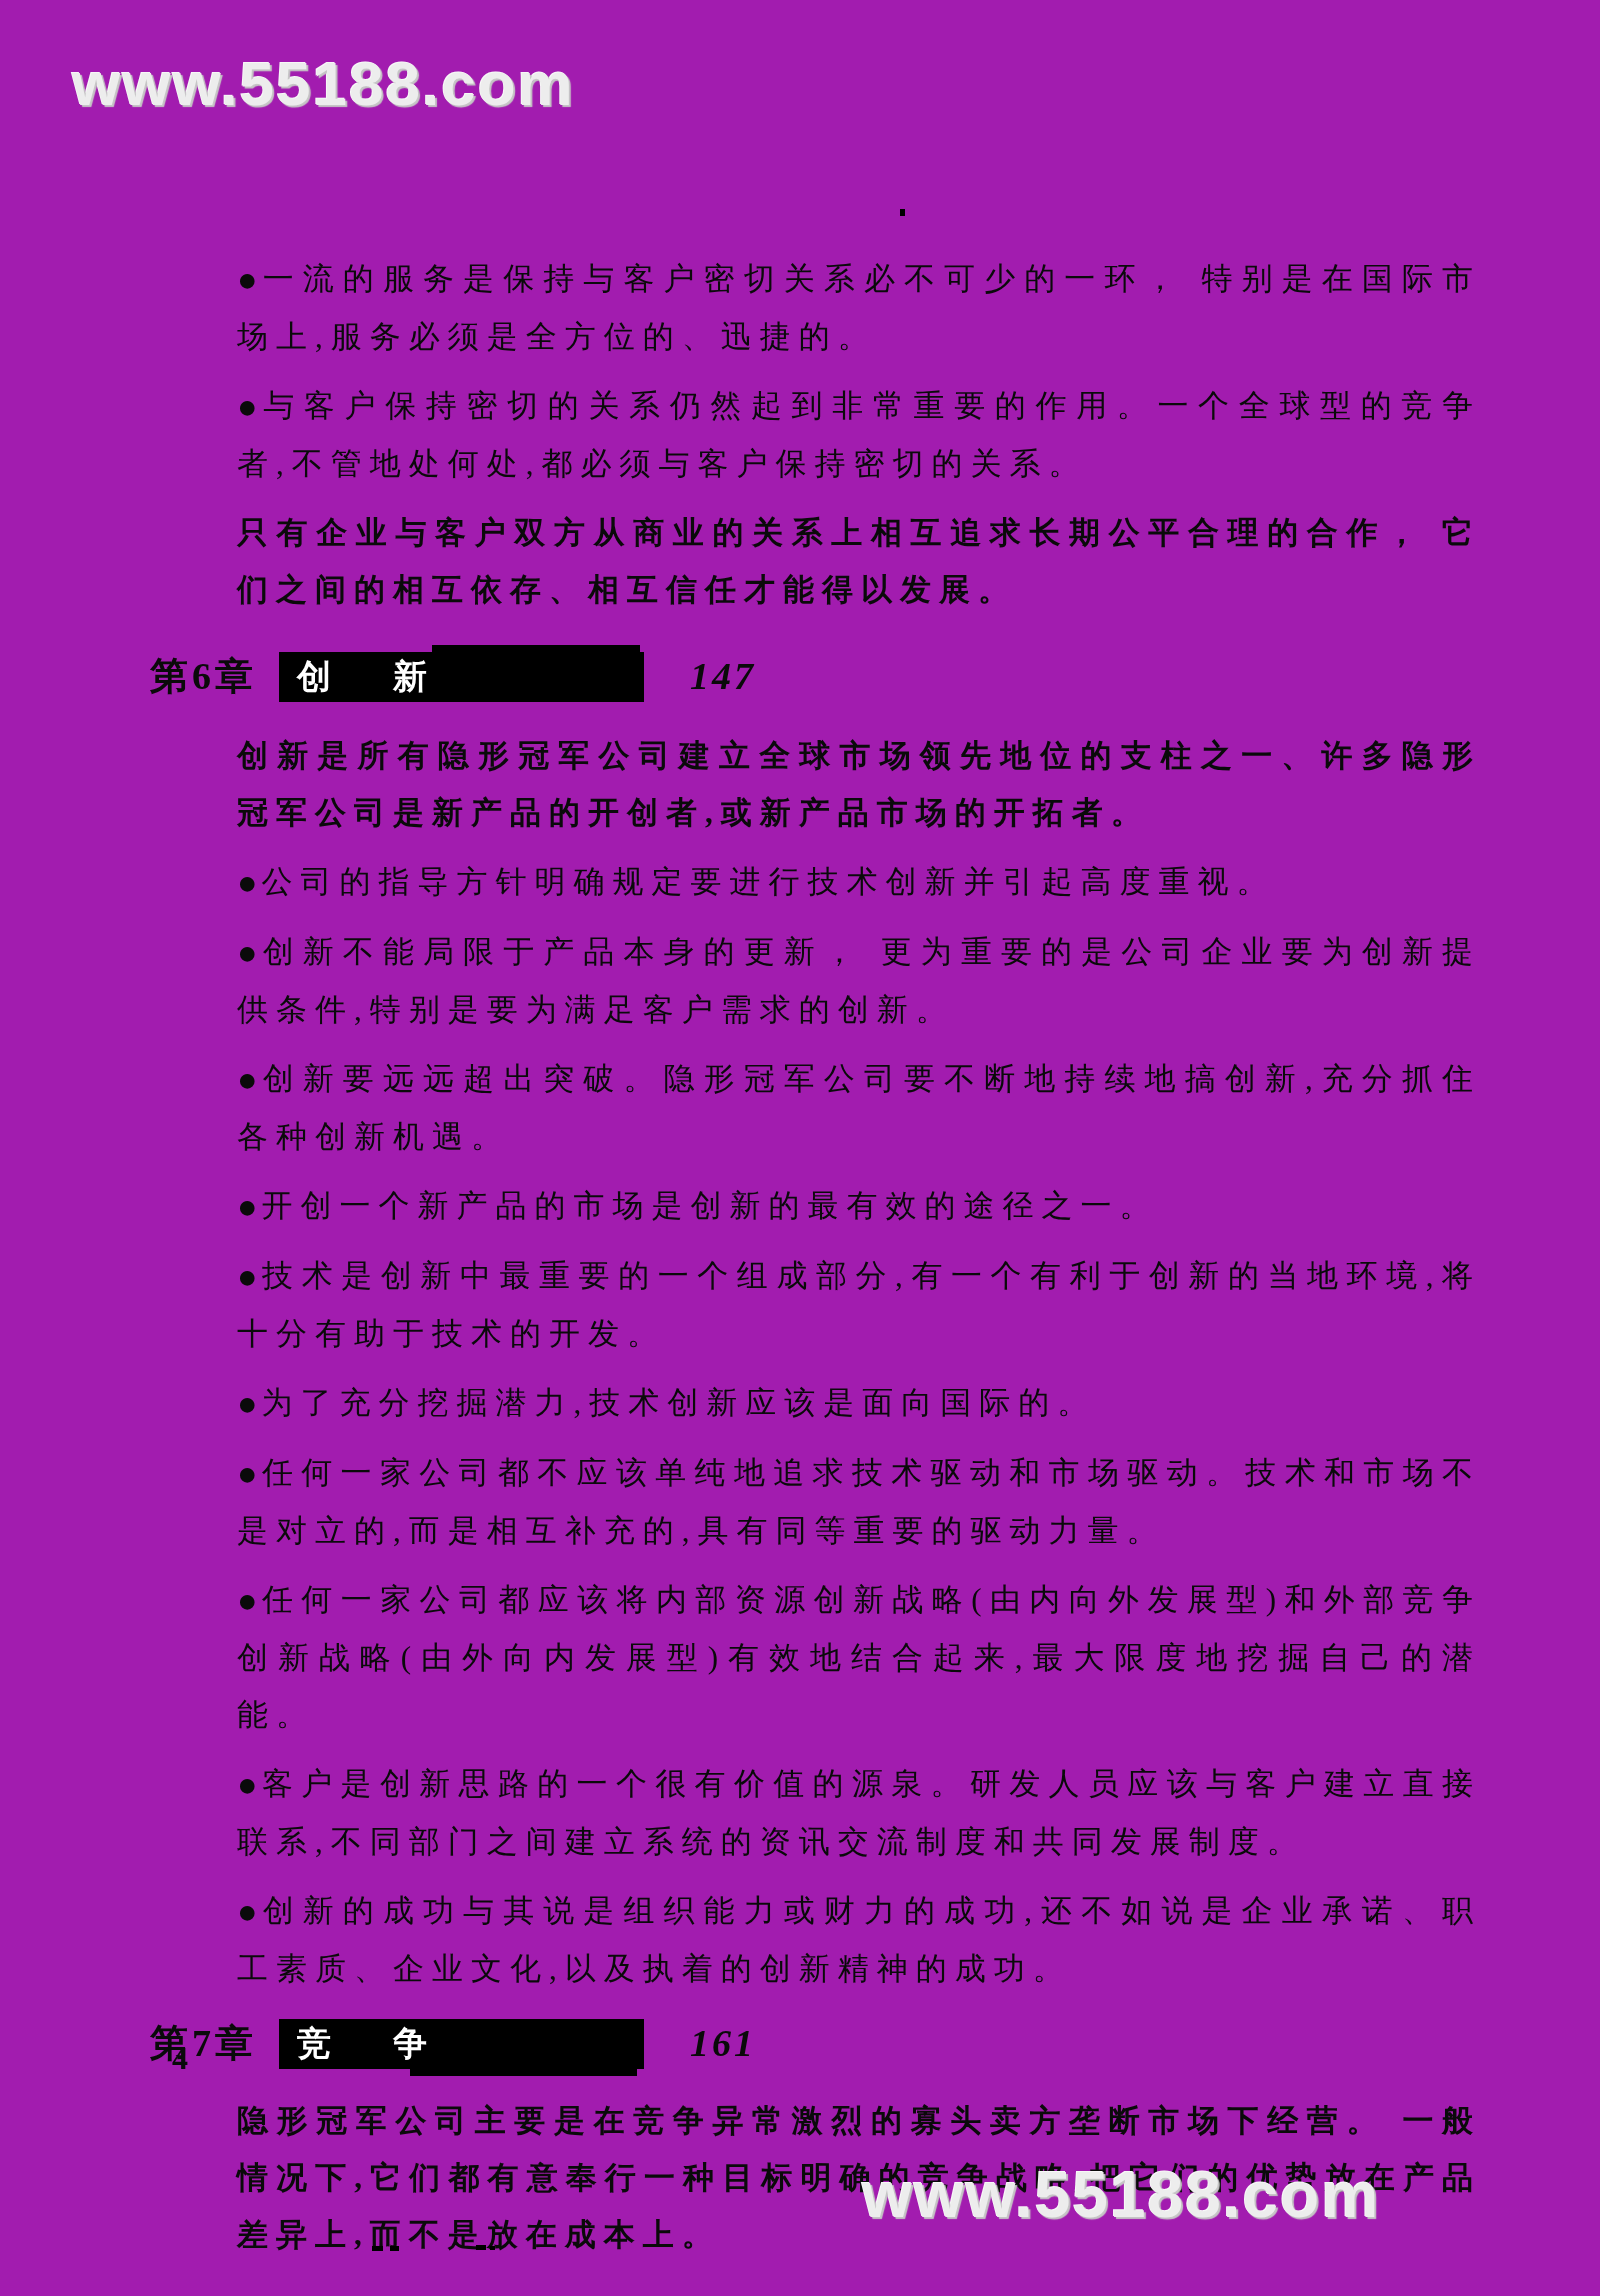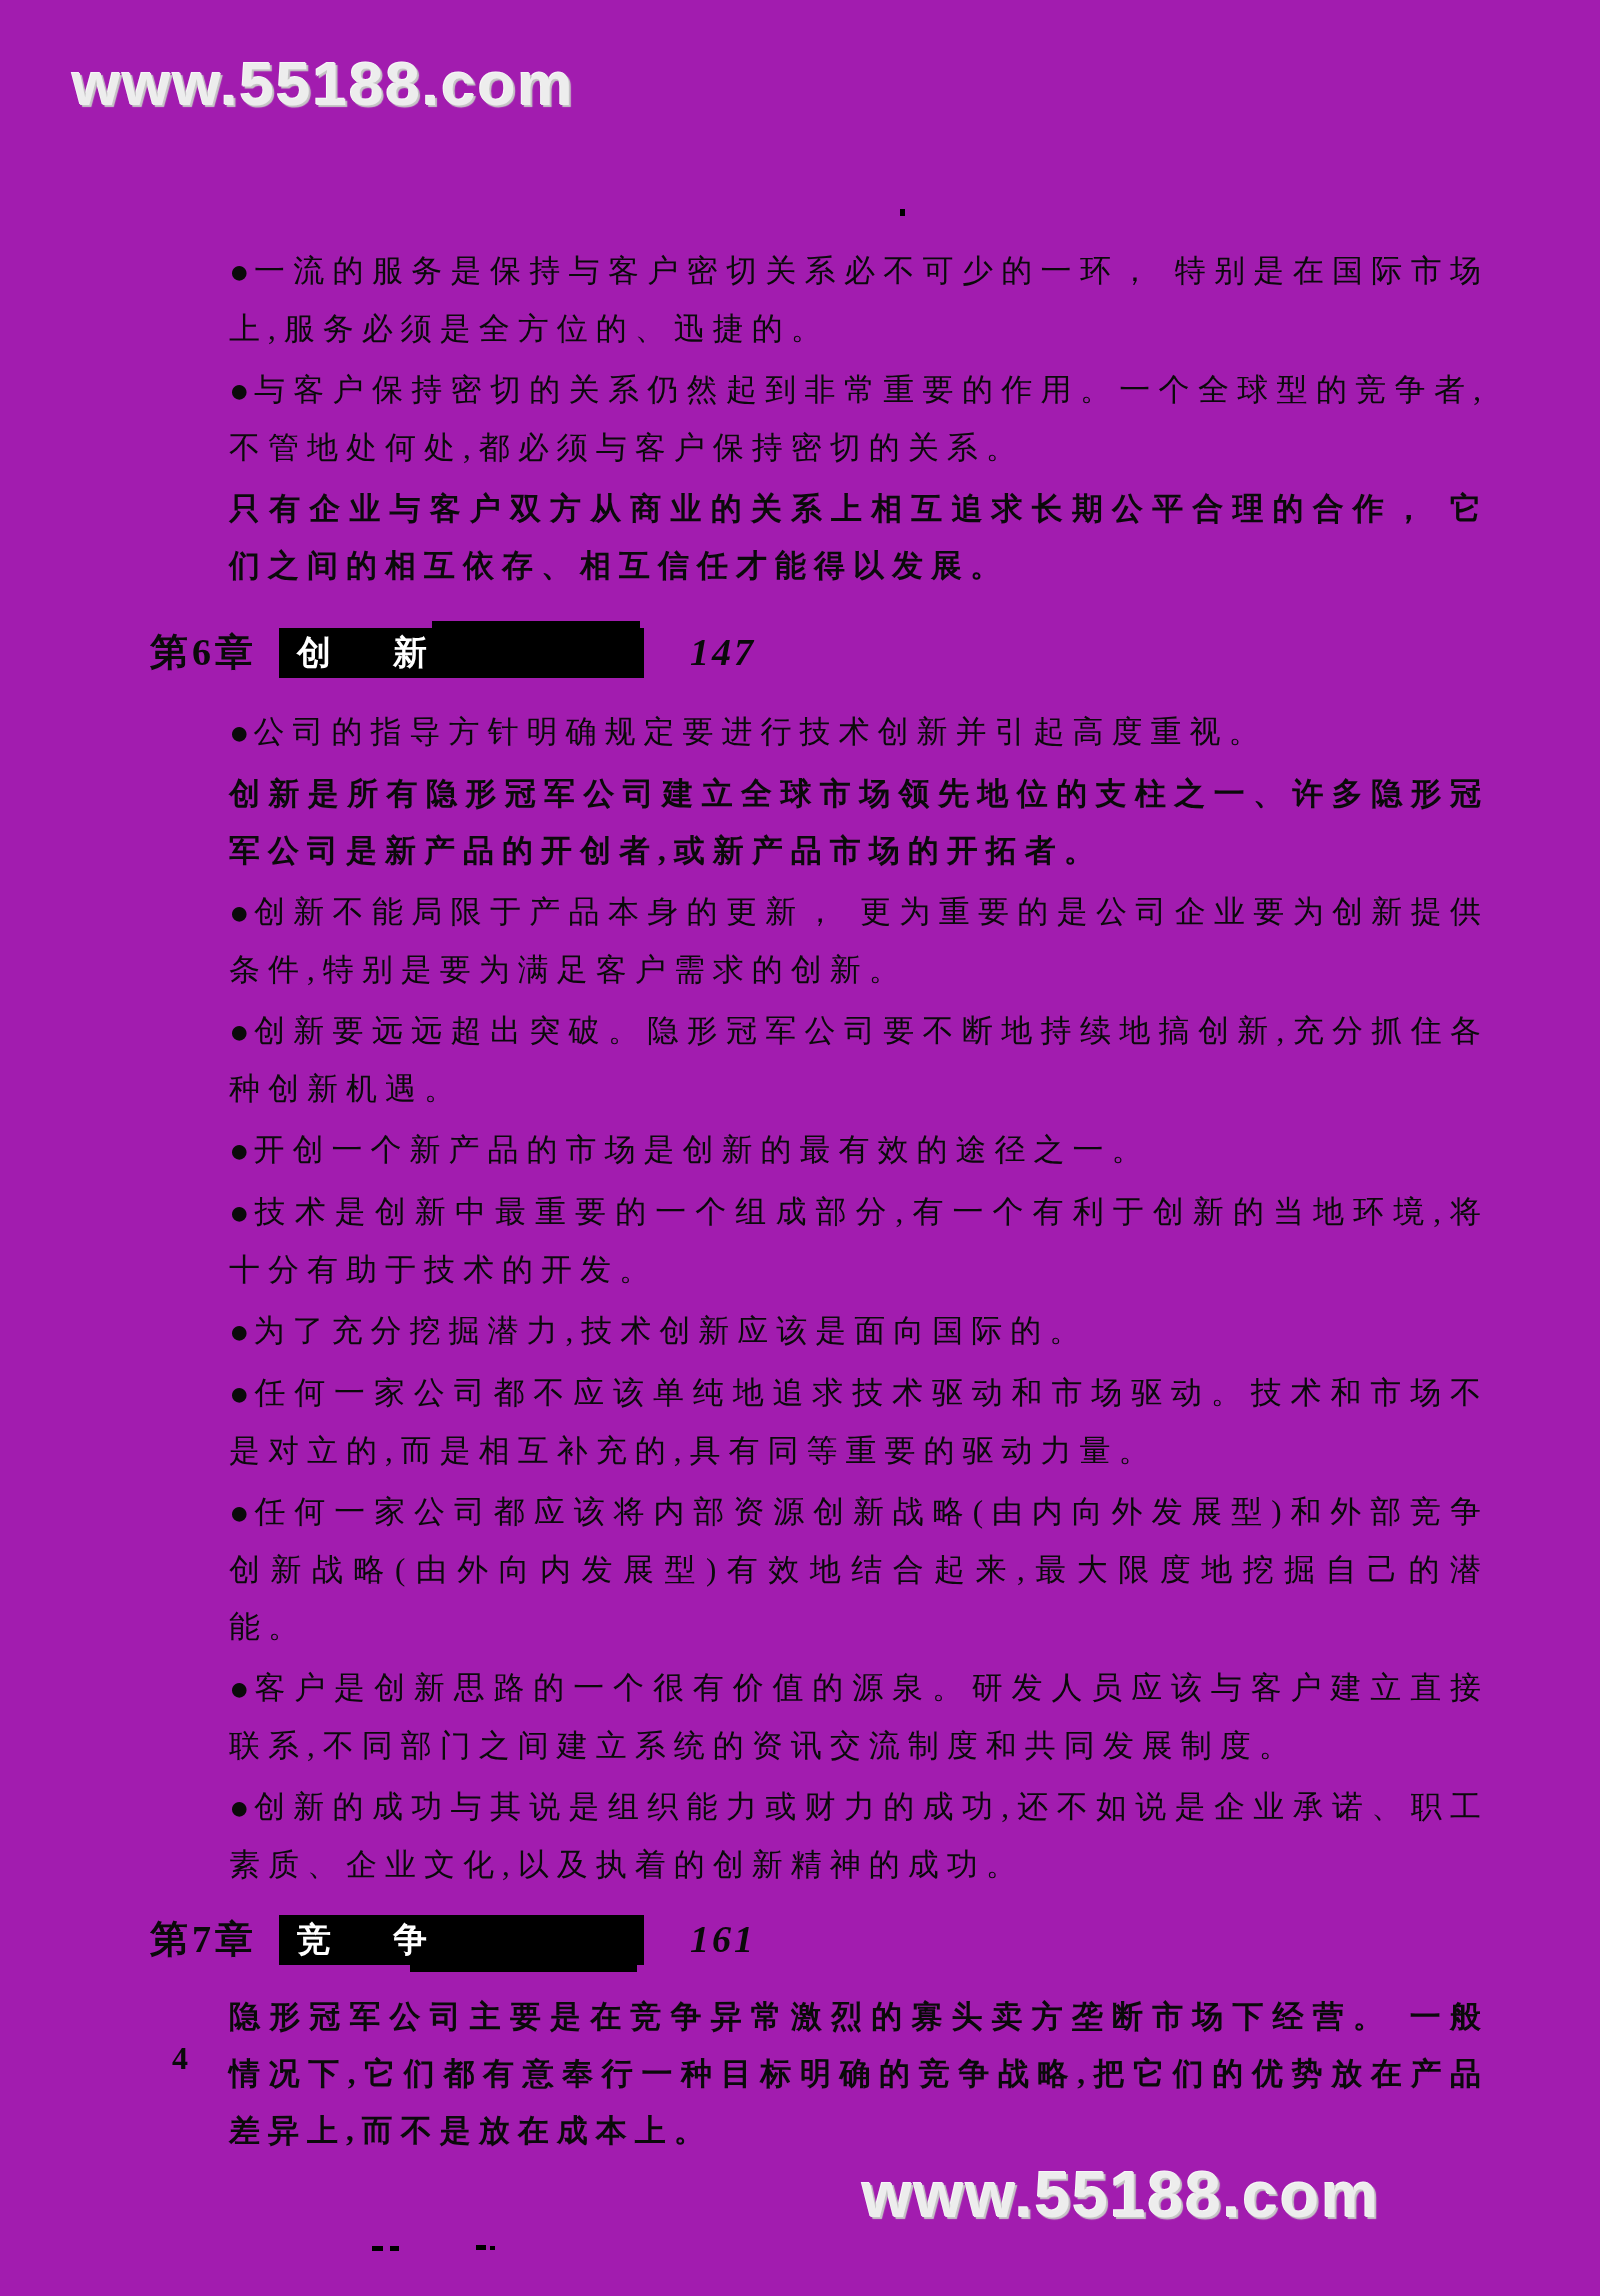--- a/index.html
+++ b/index.html
@@ -32,21 +32,21 @@
   
   .body-col{
     position:absolute;
     left:225px;top:238px;
     width:1268px;
     font-size:31px;
     line-height:57px;
     letter-spacing:8px;
     text-align:justify;
   }
-  .para{margin:4px;}
+  .para{margin:12px;}
   .bold{font-weight:bold;}
   .dot{
     font-size:34px;
     letter-spacing:0;
     margin-right:4px;
     vertical-align:-2px;
   }
 
   
   .ch-row{
@@ -131,23 +131,23 @@
     <p class="para bold">只有企业与客户双方从商业的关系上相互追求长期公平合理的合作， 它们之间的相互依存、相互信任才能得以发展。</p>
 
     <div class="ch-row first">
       <span class="ch-label">第6章</span>
       <span class="ch-bar ragged-top">
           <span class="ch-title">创　新</span>
         </span>
       <span class="ch-page">147</span>
     </div>
 
+    <p class="para bold">创新是所有隐形冠军公司建立全球市场领先地位的支柱之一、许多隐形冠军公司是新产品的开创者,或新产品市场的开拓者。</p>
+
     <p class="para"><span class="dot">●</span><span>公司的指导方针明确规定要进行技术创新并引起高度重视。</span></p>
-
-    <p class="para bold">创新是所有隐形冠军公司建立全球市场领先地位的支柱之一、许多隐形冠军公司是新产品的开创者,或新产品市场的开拓者。</p>
     <p class="para"><span class="dot">●</span><span>创新不能局限于产品本身的更新， 更为重要的是公司企业要为创新提供条件,特别是要为满足客户需求的创新。</span></p>
     <p class="para"><span class="dot">●</span><span>创新要远远超出突破。隐形冠军公司要不断地持续地搞创新,充分抓住各种创新机遇。</span></p>
     <p class="para"><span class="dot">●</span><span>开创一个新产品的市场是创新的最有效的途径之一。</span></p>
     <p class="para"><span class="dot">●</span><span>技术是创新中最重要的一个组成部分,有一个有利于创新的当地环境,将十分有助于技术的开发。</span></p>
     <p class="para"><span class="dot">●</span><span>为了充分挖掘潜力,技术创新应该是面向国际的。</span></p>
     <p class="para"><span class="dot">●</span><span>任何一家公司都不应该单纯地追求技术驱动和市场驱动。技术和市场不是对立的,而是相互补充的,具有同等重要的驱动力量。</span></p>
     <p class="para"><span class="dot">●</span><span>任何一家公司都应该将内部资源创新战略(由内向外发展型)和外部竞争创新战略(由外向内发展型)有效地结合起来,最大限度地挖掘自己的潜能。</span></p>
     <p class="para"><span class="dot">●</span><span>客户是创新思路的一个很有价值的源泉。研发人员应该与客户建立直接联系,不同部门之间建立系统的资讯交流制度和共同发展制度。</span></p>
     <p class="para"><span class="dot">●</span><span>创新的成功与其说是组织能力或财力的成功,还不如说是企业承诺、职工素质、企业文化,以及执着的创新精神的成功。</span></p>
 

